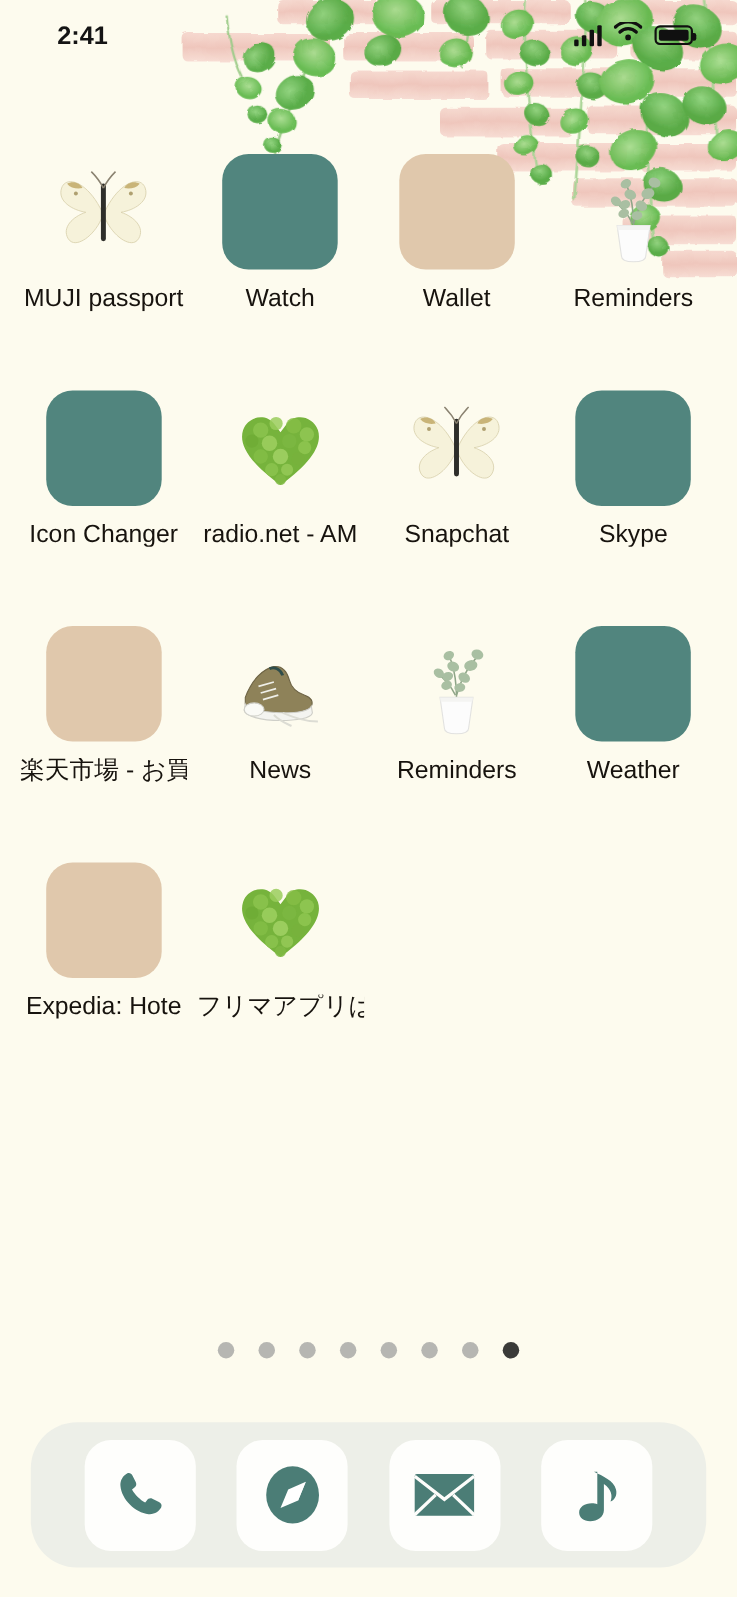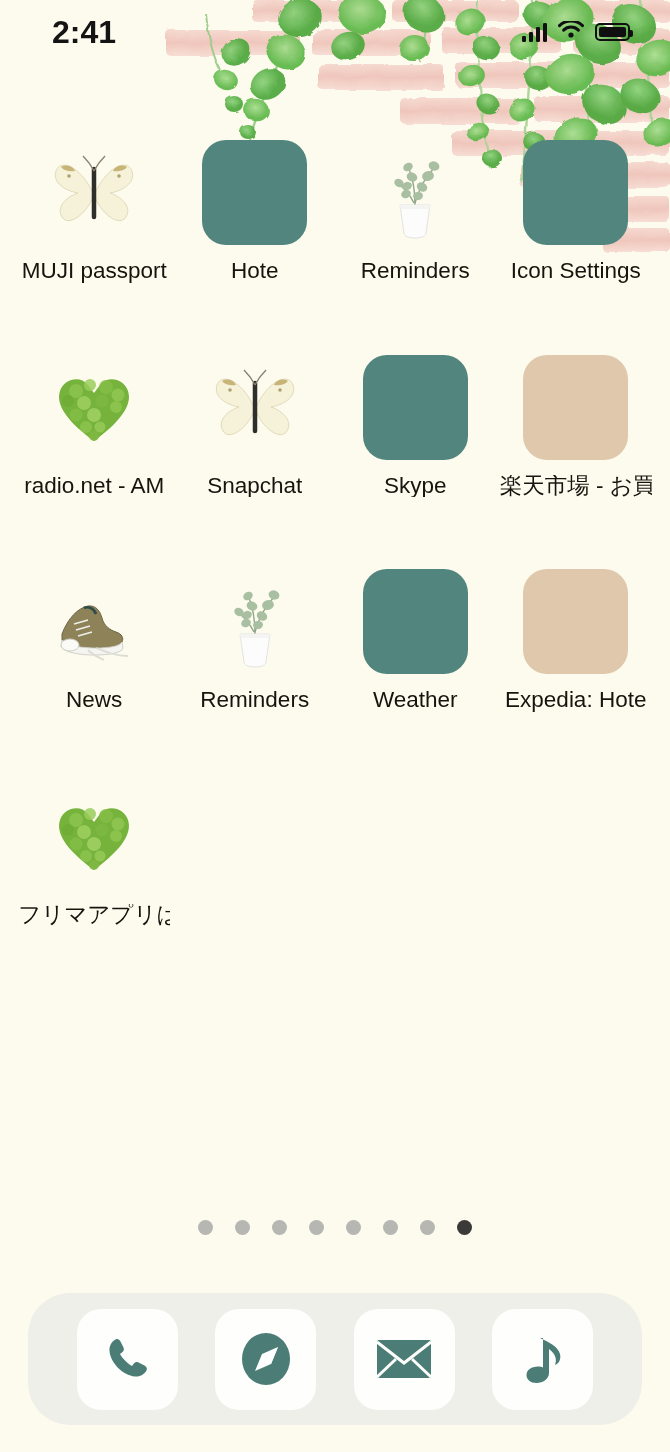--- a/index.html
+++ b/index.html
@@ -15,21 +15,21 @@
   #wallpaper svg { display:block; width:670px; height:1452px; }
 
   
   #status-bar {
     position:absolute; top:0; left:0; width:670px; height:64px;
     z-index:5;
     display:flex; align-items:center; justify-content:space-between;
     padding:0 40px 0 52px;
   }
   #status-time {
-    font-size:32px; font-weight:bold; color:#141414;
+    font-size:23px; font-weight:bold; color:#141414;
     letter-spacing:0px; line-height:1;
   }
   #status-icons { display:flex; align-items:center; gap:11px; }
 
   .sig-bars { display:flex; align-items:flex-end; gap:2.5px; height:19px; }
   .sig-bars i { display:block; width:4.5px; background:#101010; border-radius:1.2px; }
   .sig-bars i:nth-child(1){ height:6px; }
   .sig-bars i:nth-child(2){ height:10px; }
   .sig-bars i:nth-child(3){ height:14.5px; }
   .sig-bars i:nth-child(4){ height:19px; }
@@ -246,21 +246,25 @@
           <path d="M50 26 L50 74" stroke="#2E2E2A" stroke-width="4.5" stroke-linecap="round"></path>
           <path d="M50 28 C46 20 42 16 39 13" stroke="#8A8270" stroke-width="1.4" fill="none"></path>
           <path d="M50 28 C54 20 58 16 61 13" stroke="#8A8270" stroke-width="1.4" fill="none"></path>
         </g>
       </svg>
       </div>
       <div class="app-label">MUJI passport</div>
     </div>
     <div class="app">
       <div class="app-icon" style="background: rgb(81, 133, 126);"></div>
-      <div class="app-label">Hote</div>
+      <div class="app-label">Watch</div>
+    </div>
+    <div class="app">
+      <div class="app-icon" style="background: rgb(224, 200, 172);"></div>
+      <div class="app-label">Wallet</div>
     </div>
     <div class="app">
       <div class="app-icon plain">
       <svg width="100" height="100" viewBox="0 0 100 100">
         <g stroke="#8FA588" fill="none" stroke-width="1.4">
           <path d="M50 62 C50 48 48 36 44 26"></path>
           <path d="M50 60 C54 46 60 34 70 24"></path>
           <path d="M49 60 C44 50 38 44 32 40"></path>
         </g>
         <g fill="#A9BFA2">
@@ -275,21 +279,21 @@
           <ellipse cx="41" cy="51" rx="5" ry="4" transform="rotate(-25 41 51)"></ellipse>
         </g>
         <path d="M35 62 L65 62 L61 90 C61 93 57 95 50 95 C43 95 39 93 39 90 Z" fill="#FCFCFC" stroke="#E2E2E0" stroke-width="1"></path>
         <path d="M35 62 L65 62 L64.4 66 L35.6 66 Z" fill="#F4F4F2"></path>
       </svg>
       </div>
       <div class="app-label">Reminders</div>
     </div>
     <div class="app">
       <div class="app-icon" style="background: rgb(81, 133, 126);"></div>
-      <div class="app-label">Icon Settings</div>
+      <div class="app-label">Icon Changer</div>
     </div>
     <div class="app">
       <div class="app-icon plain">
       <svg width="100" height="100" viewBox="0 0 100 100">
         <path id="hrt" d="M50 84 C20 62 12 46 16 34 C20 22 36 18 44 28 L50 36 L56 28
                  C64 18 80 22 84 34 C88 46 80 62 50 84Z" fill="#76B33C"></path>
         <g opacity="0.85">
           <circle cx="32" cy="34" r="7" fill="#8CC44E"></circle>
           <circle cx="46" cy="28" r="6" fill="#9ACD5C"></circle>
           <circle cx="62" cy="30" r="7" fill="#86BE46"></circle>

